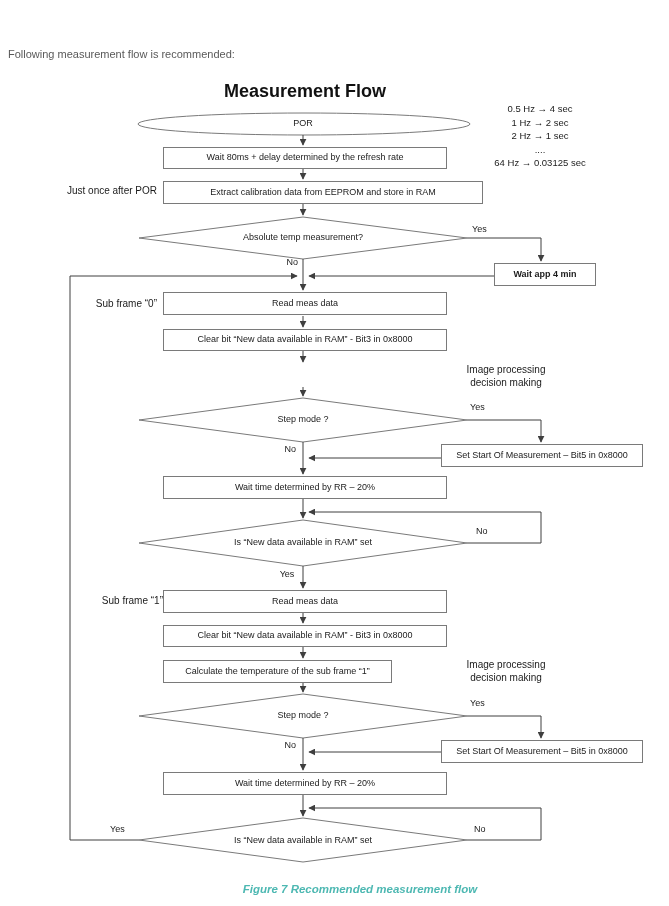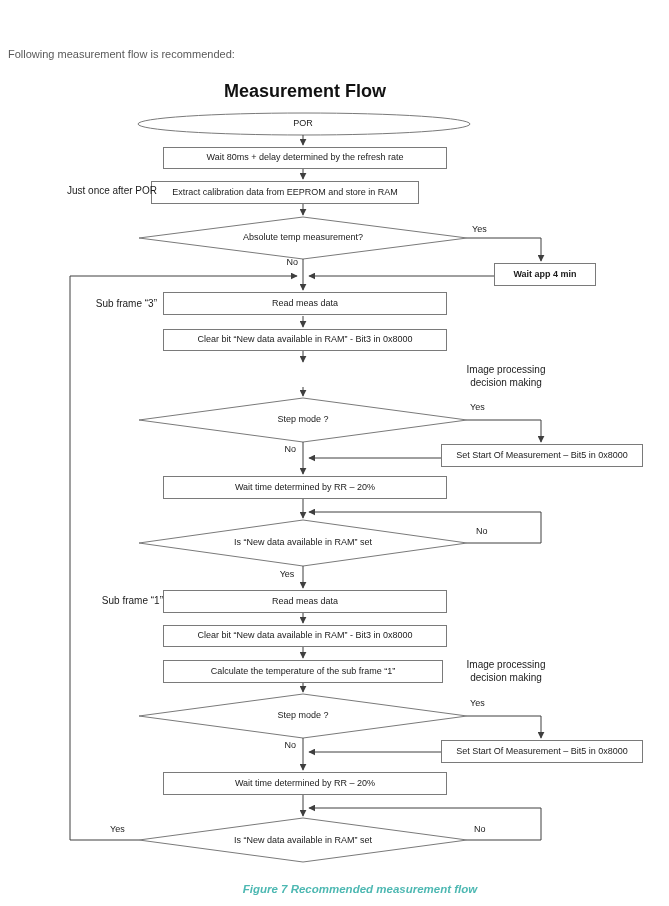--- a/index.html
+++ b/index.html
@@ -24,20 +24,27 @@
            font-size:11.5px;font-style:italic;font-weight:700;color:#4db8b2;}
 </style>
 </head>
 <body>
 
 <div id="page">
 
   <div class="intro">Following measurement flow is recommended:</div>
   <div class="fig-title">Measurement Flow</div>
 
+  <div class="rates">
+    <div>0.5 Hz →  4 sec</div>
+    <div>1 Hz →  2 sec</div>
+    <div>2 Hz →  1 sec</div>
+    <div>....</div>
+    <div>64 Hz → 0.03125 sec</div>
+  </div>
 
   <svg class="canvas" width="669" height="906" viewBox="0 0 669 906">
     <defs>
       <marker id="ah" viewBox="0 0 8 8" refX="7.2" refY="4" markerWidth="7" markerHeight="7" orient="auto-start-reverse">
         <path d="M0,0 L8,4 L0,8 Z" fill="#3f3f3f"></path>
       </marker>
     </defs>
 
     <ellipse cx="304" cy="124" rx="166" ry="11" fill="#fff" stroke="#7a7a7a"></ellipse>
 
@@ -71,29 +78,29 @@
       <path d="M441,752 L309,752" marker-end="url(#ah)"></path>
       <path d="M303,738 L303,770" marker-end="url(#ah)"></path>
       <path d="M303,795 L303,816" marker-end="url(#ah)"></path>
       <path d="M467,840 L541,840 L541,808 L309,808" marker-end="url(#ah)"></path>
     </g>
   </svg>
 
   <div class="dtext" style="left:203px;top:118px;width:200px;">POR</div>
 
   <div class="box" style="left:163px;top:147px;width:284px;height:22px;">Wait 80ms + delay determined by the refresh rate</div>
-  <div class="box" style="left:151px;top:181px;width:268px;height:23px;">Extract calibration data from EEPROM and store in RAM</div>
+  <div class="box" style="left:163px;top:181px;width:320px;height:23px;">Extract calibration data from EEPROM and store in RAM</div>
   <div class="box" style="left:494px;top:263px;width:102px;height:23px;font-weight:bold;">Wait app 4 min</div>
   <div class="box" style="left:163px;top:292px;width:284px;height:23px;">Read meas data</div>
   <div class="box" style="left:163px;top:329px;width:284px;height:22px;">Clear bit “New data available in RAM” - Bit3 in 0x8000</div>
   <div class="box" style="left:441px;top:444px;width:202px;height:23px;">Set Start Of Measurement – Bit5 in 0x8000</div>
   <div class="box" style="left:163px;top:476px;width:284px;height:23px;">Wait time determined by RR – 20%</div>
   <div class="box" style="left:163px;top:590px;width:284px;height:23px;">Read meas data</div>
   <div class="box" style="left:163px;top:625px;width:284px;height:22px;">Clear bit “New data available in RAM” - Bit3 in 0x8000</div>
-  <div class="box" style="left:163px;top:660px;width:280px;height:23px;">Calculate the temperature of the sub frame “1”</div>
+  <div class="box" style="left:163px;top:660px;width:229px;height:23px;">Calculate the temperature of the sub frame “1”</div>
   <div class="box" style="left:441px;top:740px;width:202px;height:23px;">Set Start Of Measurement – Bit5 in 0x8000</div>
   <div class="box" style="left:163px;top:772px;width:284px;height:23px;">Wait time determined by RR – 20%</div>
 
   <div class="dtext" style="left:193px;top:232px;width:220px;">Absolute temp measurement?</div>
   <div class="dtext" style="left:253px;top:414px;width:100px;">Step mode ?</div>
   <div class="dtext" style="left:183px;top:537px;width:240px;">Is “New data available in RAM” set</div>
   <div class="dtext" style="left:253px;top:710px;width:100px;">Step mode ?</div>
   <div class="dtext" style="left:183px;top:835px;width:240px;">Is “New data available in RAM” set</div>
 
   <div class="yn" style="left:472px;top:224px;">Yes</div>
@@ -101,21 +108,21 @@
   <div class="yn" style="left:470px;top:402px;">Yes</div>
   <div class="yn r" style="left:264px;top:444px;width:32px;">No</div>
   <div class="yn" style="left:476px;top:526px;">No</div>
   <div class="yn c" style="left:272px;top:569px;width:30px;">Yes</div>
   <div class="yn" style="left:470px;top:698px;">Yes</div>
   <div class="yn r" style="left:264px;top:740px;width:32px;">No</div>
   <div class="yn" style="left:474px;top:824px;">No</div>
   <div class="yn" style="left:110px;top:824px;">Yes</div>
 
   <div class="lbl r" style="left:50px;top:185px;width:107px;">Just once after POR</div>
-  <div class="lbl r" style="left:50px;top:298px;width:107px;">Sub frame “3”</div>
+  <div class="lbl r" style="left:50px;top:298px;width:107px;">Sub frame “0”</div>
   <div class="lbl r" style="left:56px;top:595px;width:107px;">Sub frame “1”</div>
 
   <div class="lbl c" style="left:450px;top:363px;width:112px;">
     <span style="display:block;">Image processing</span>
     <span style="display:block;">decision making</span>
   </div>
   <div class="lbl c" style="left:450px;top:658px;width:112px;">
     <span style="display:block;">Image processing</span>
     <span style="display:block;">decision making</span>
   </div>

